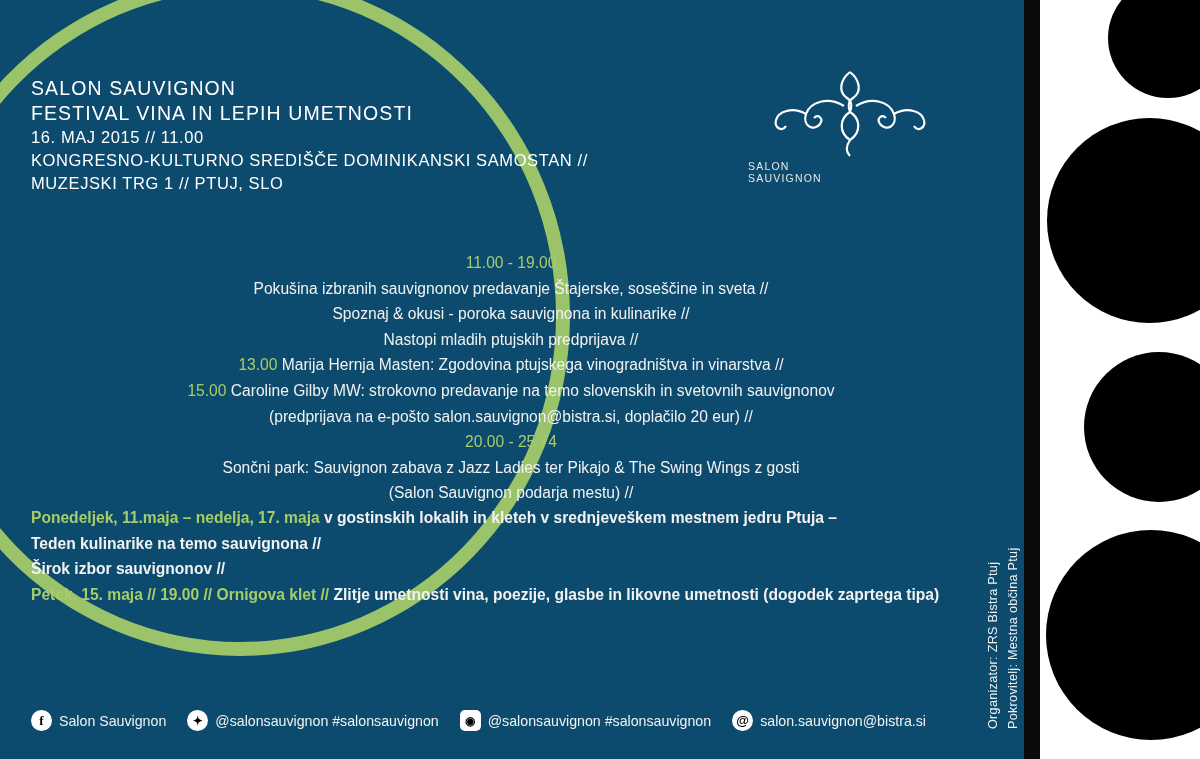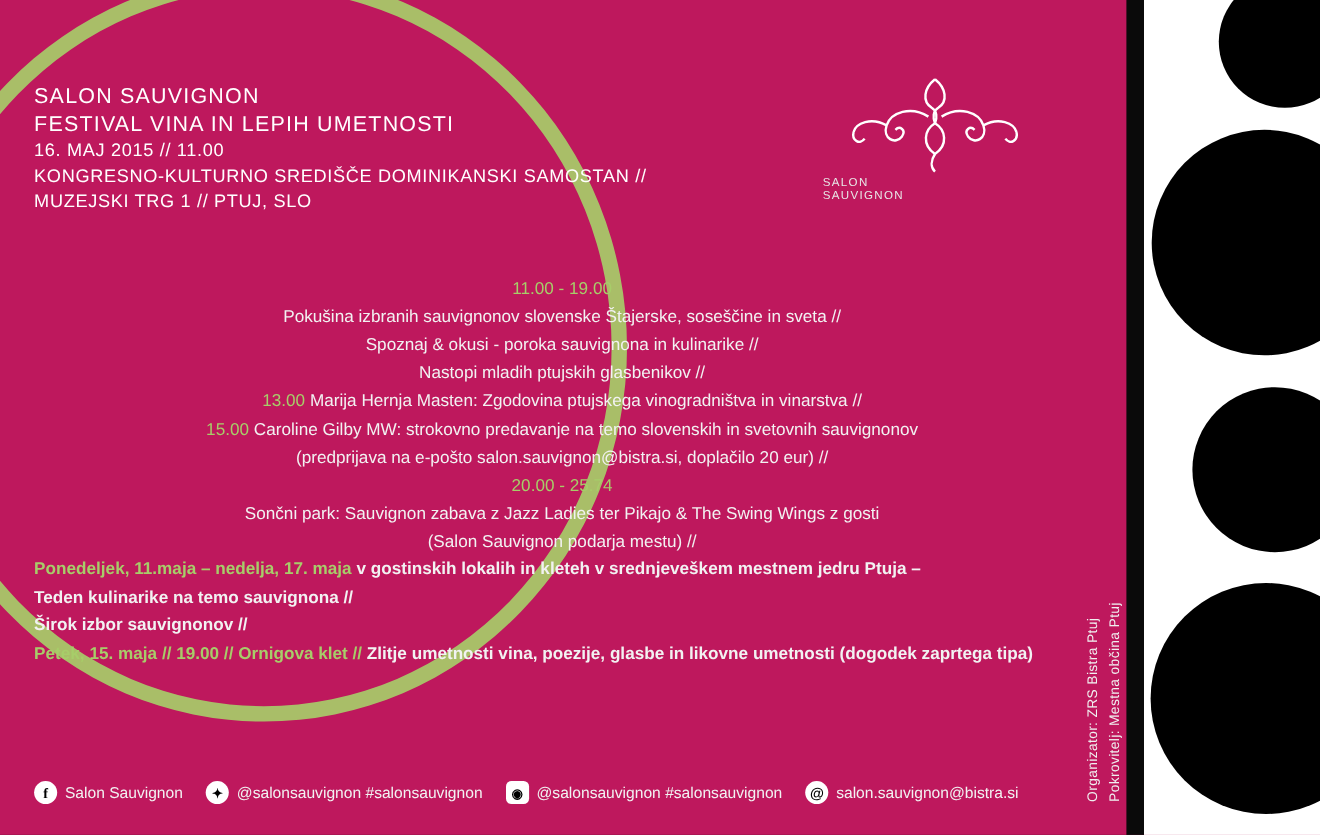--- a/index.html
+++ b/index.html
@@ -5,21 +5,21 @@
   * { box-sizing: border-box; }
   html, body {
     margin: 0; padding: 0;
     background: #000;
     font-family: "Liberation Sans", sans-serif;
   }
   #poster {
     position: relative;
     width: 1200px;
     height: 759px;
-    background: #be185d;
+    background: #0c4a6e;
     overflow: hidden;
     padding-left: 32px;
   }
 
   
   .right-panel {
     position: absolute;
     top: 0; right: 0;
     width: 160px;
     height: 759px;
@@ -215,23 +215,23 @@
       <path d="M176 58 C 178 66, 170 70, 166 64"></path>
     </svg>
     <div class="logo-text">
       <div>SALON</div>
       <div>SAUVIGNON</div>
     </div>
   </div>
 
   <div class="programme">
     <div class="row"><span class="green">11.00 - 19.00</span></div>
-    <div class="row"><span>Pokušina izbranih sauvignonov slovenske Štajerske, soseščine in sveta  //</span></div>
+    <div class="row"><span>Pokušina izbranih sauvignonov predavanje Štajerske, soseščine in sveta  //</span></div>
     <div class="row"><span>Spoznaj &amp; okusi - poroka sauvignona in kulinarike  //</span></div>
-    <div class="row"><span>Nastopi mladih ptujskih glasbenikov  //</span></div>
+    <div class="row"><span>Nastopi mladih ptujskih predprijava  //</span></div>
     <div class="row"><span class="green">13.00</span> <span>Marija Hernja Masten: Zgodovina ptujskega vinogradništva in vinarstva  //</span></div>
     <div class="row"><span class="green">15.00</span> <span>Caroline Gilby MW: strokovno predavanje na temo slovenskih in svetovnih sauvignonov</span></div>
     <div class="row"><span>(predprijava na e-pošto salon.sauvignon@bistra.si, doplačilo 20 eur)  //</span></div>
     <div class="row"><span class="green">20.00 - 25.74</span></div>
     <div class="row"><span>Sončni park: Sauvignon zabava z Jazz Ladies ter Pikajo &amp; The Swing Wings z gosti</span></div>
     <div class="row"><span>(Salon Sauvignon podarja mestu) //</span></div>
   </div>
 
   <div class="secondary">
     <div class="row"><span class="green">Ponedeljek, 11.maja – nedelja, 17. maja</span><span> v gostinskih lokalih in kleteh v srednjeveškem mestnem jedru Ptuja –</span></div>

